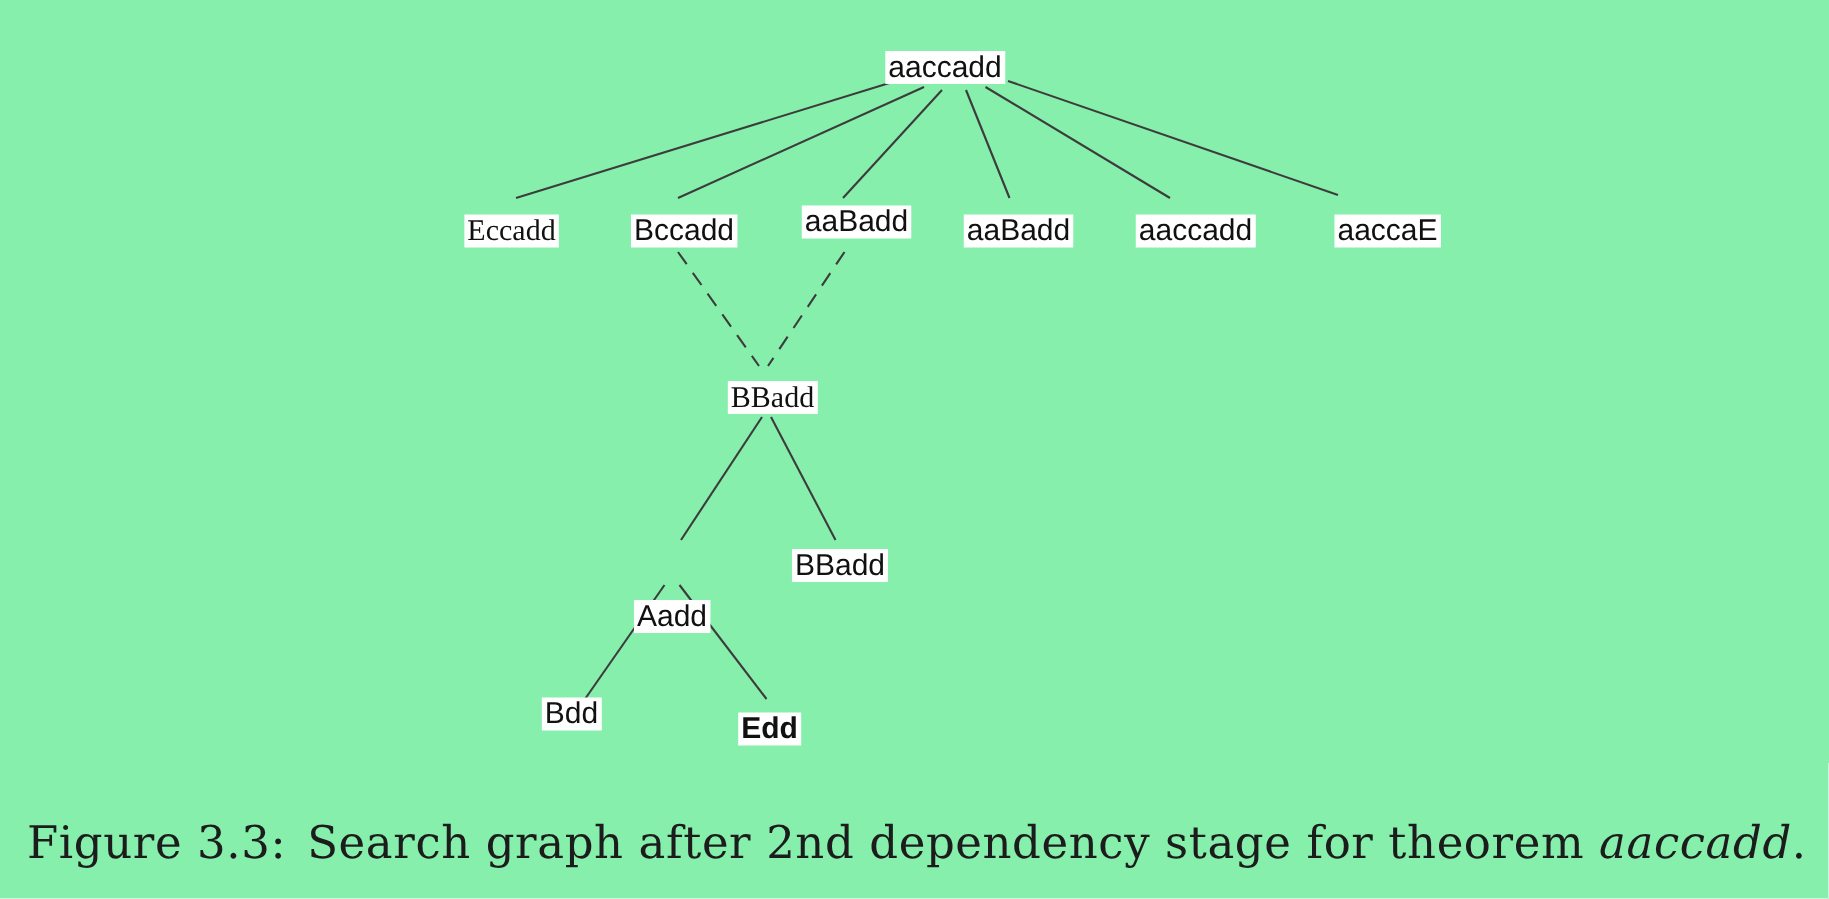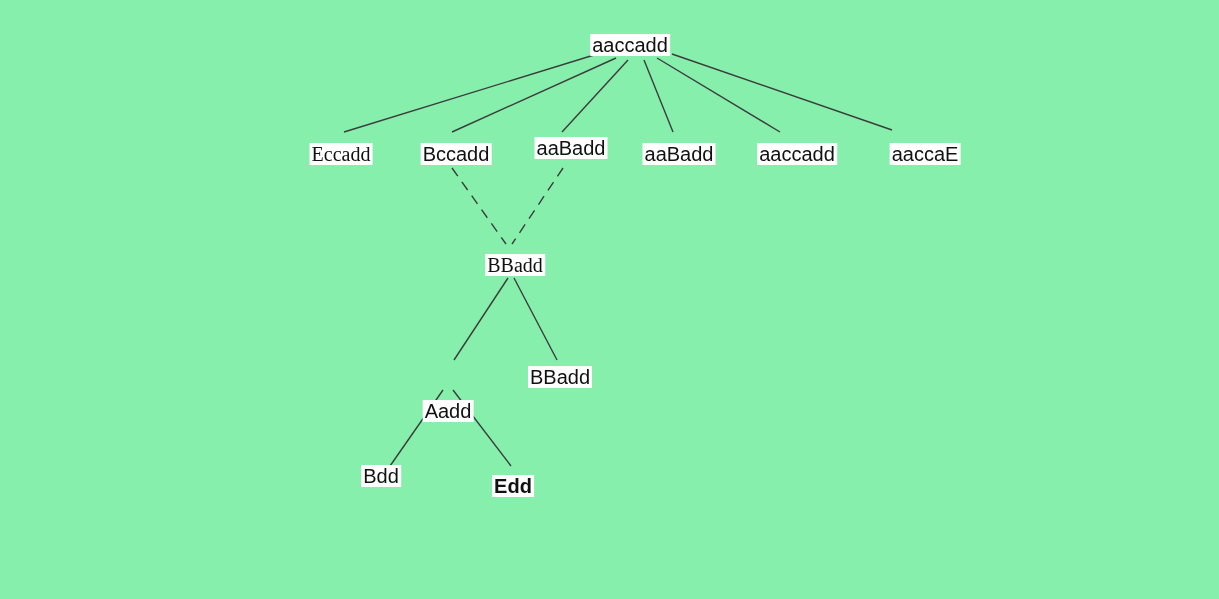--- a/index.html
+++ b/index.html
@@ -80,13 +80,14 @@
         <div class="node" style="left: 679px; top: 154px;">aaBadd</div>
         <div class="node" style="left: 797px; top: 154px;">aaccadd</div>
         <div class="node" style="left: 925px; top: 154px;">aaccaE</div>
         <div class="node" style="left: 515px; top: 265px; font-family: Liberation Serif, serif;">BBadd</div>
         <div class="node" style="left: 448px; top: 377px; margin-top: 34px;">Aadd</div>
         <div class="node" style="left: 560px; top: 377px;">BBadd</div>
         <div class="node" style="left: 381px; top: 476px;">Bdd</div>
         <div class="node" style="left: 513px; top: 486px; font-weight: bold;">Edd</div>
       </div>
   </div>
+  <div class="caption"><span class="cap-label">Figure 3.3:</span><span>Search graph after 2nd dependency stage for theorem</span> <span class="cap-emph">aaccadd</span><span>.</span></div>
 </div>
 
 </body></html>

